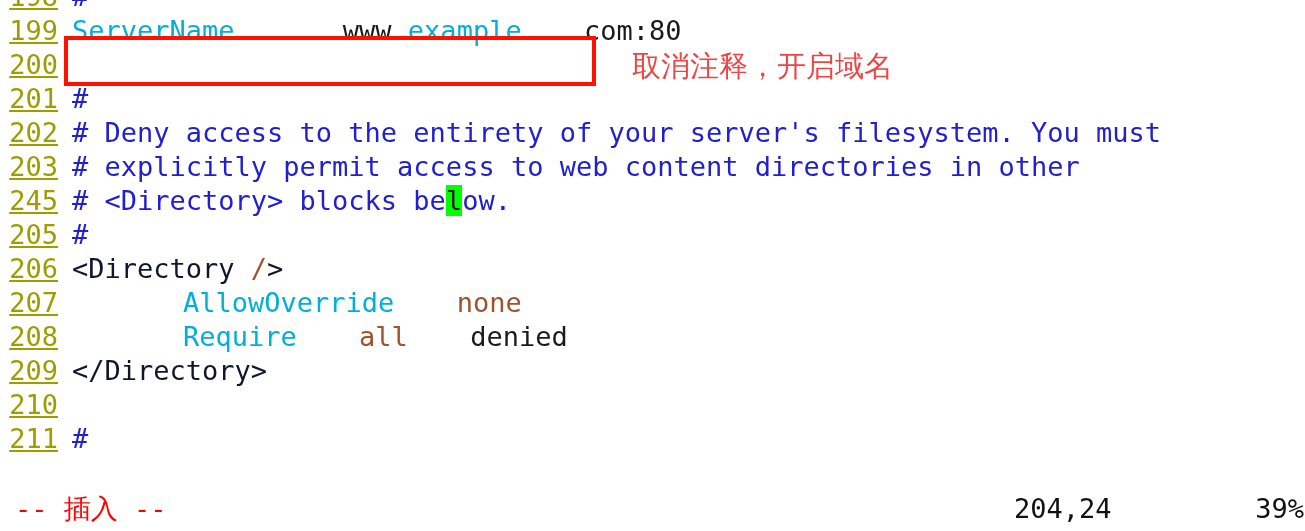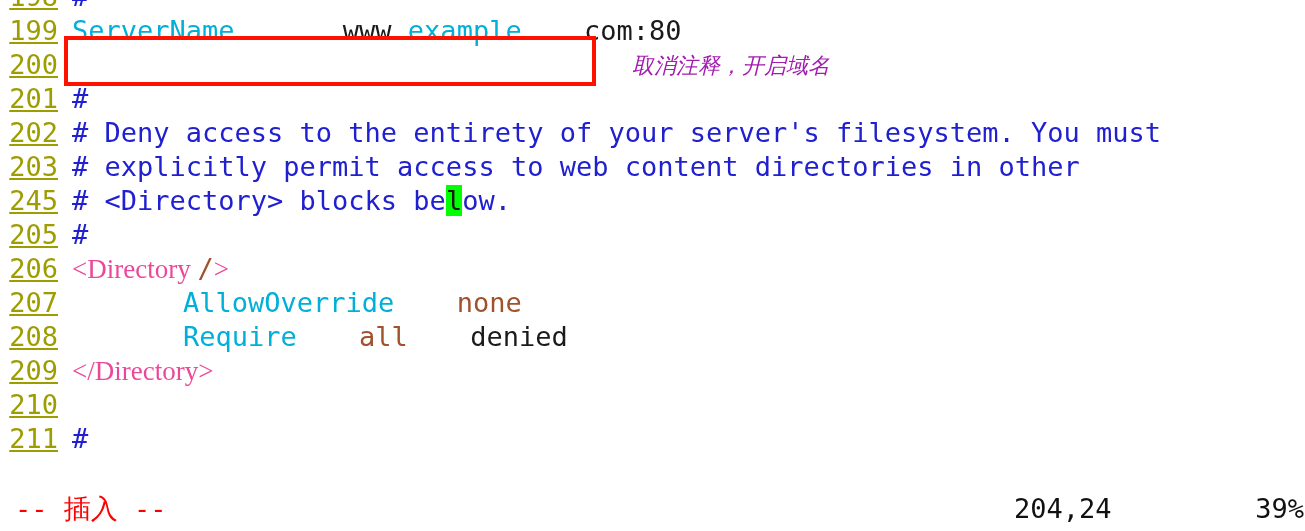--- a/index.html
+++ b/index.html
@@ -49,21 +49,21 @@
   }
 
   .ltext {
     display: inline-block;
     padding-left: 14px;
     vertical-align: top;
   }
 
   
   .c-comment  { color: #2020d0; }          
-  .c-tag      { color: #ec4899; font-family: Liberation Serif, serif; }          
+  .c-tag      { color: #0f172a; }          
   .c-slash    { color: #a0522d; }          
   .c-key      { color: #00b0d8; }          
   .c-val      { color: #a0522d; }          
   .c-plain    { color: #1a1a1a; margin-left: 46px; }          
   .c-blank    { color: #1a1a1a; }
 
   .cursor-block {
     background: #00ff00;
     color: #1a1a1a;
   }
@@ -78,26 +78,25 @@
     border: 4px solid #ff1100;
     box-sizing: border-box;
     pointer-events: none;
   }
 
   
   .annotation {
     position: absolute;
     left: 632px;
     top: 50px;
-    color: #a21caf;
+    color: #ef4444;
     font-family: "DejaVu Sans", "Liberation Sans", sans-serif;
-    font-size: 22px;
+    font-size: 29px;
     line-height: 32px;
     white-space: nowrap;
-    font-style: italic;
   }
 
   
   .statusbar {
     position: absolute;
     left: 7px;
     bottom: 0;
     width: 1305px;
     height: 44px;
     line-height: 44px;

